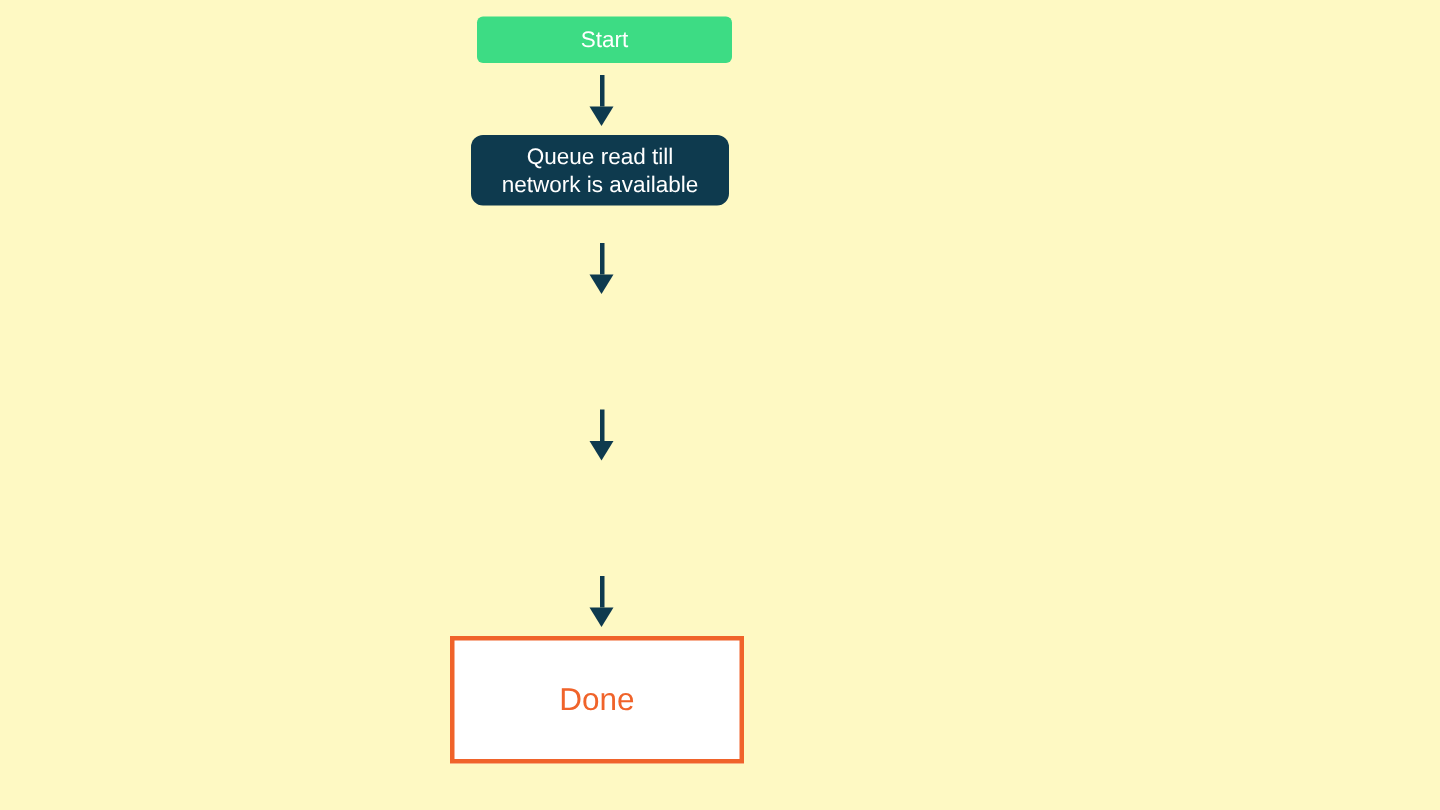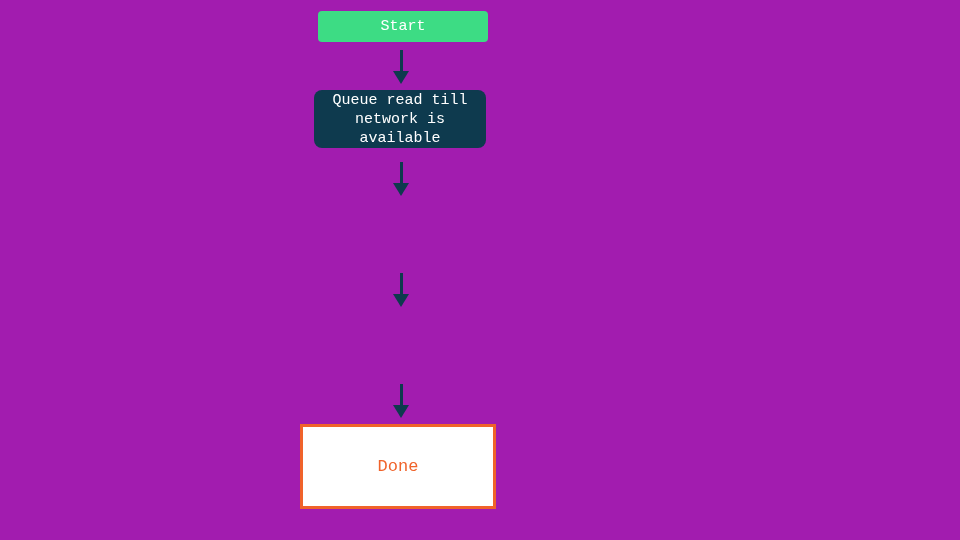--- a/index.html
+++ b/index.html
@@ -4,23 +4,23 @@
 <style>
   html, body {
     margin: 0;
     padding: 0;
     background: #ffffff;
   }
   .canvas {
     position: relative;
     width: 960px;
     height: 540px;
-    background: #a21caf;
+    background: #fef9c3;
     overflow: hidden;
-    font-family: Liberation Mono, monospace;
+    font-family: Liberation Sans, sans-serif;
   }
   .node {
     position: absolute;
     display: flex;
     align-items: center;
     justify-content: center;
     text-align: center;
     box-sizing: border-box;
     white-space: pre-line;
   }
@@ -35,30 +35,30 @@
   .node-process {
     left: 314px;
     width: 172px;
     background: #0e3a4e;
     border-radius: 8px;
     color: #ffffff;
     font-size: 15px;
     line-height: 19px;
     padding: 0 10px;
   }
-  .node-queue   { top: 90px;  height: 58px; }
+  .node-queue   { top: 90px;  height: 47px; }
   .node-monitor { top: 199px; height: 68px; }
   .node-update  { top: 310px; height: 68px; }
   .node-done {
     left: 300px; top: 424px;
     width: 196px; height: 85px;
     background: #ffffff;
     border: 3px solid #f0632a;
     color: #f0632a;
-    font-size: 17px;
+    font-size: 21px;
   }
   .arrow {
     position: absolute;
     left: 393px;
     width: 16px;
     display: flex;
     flex-direction: column;
     align-items: center;
   }
   .arrow-1 { top: 50px;  }

